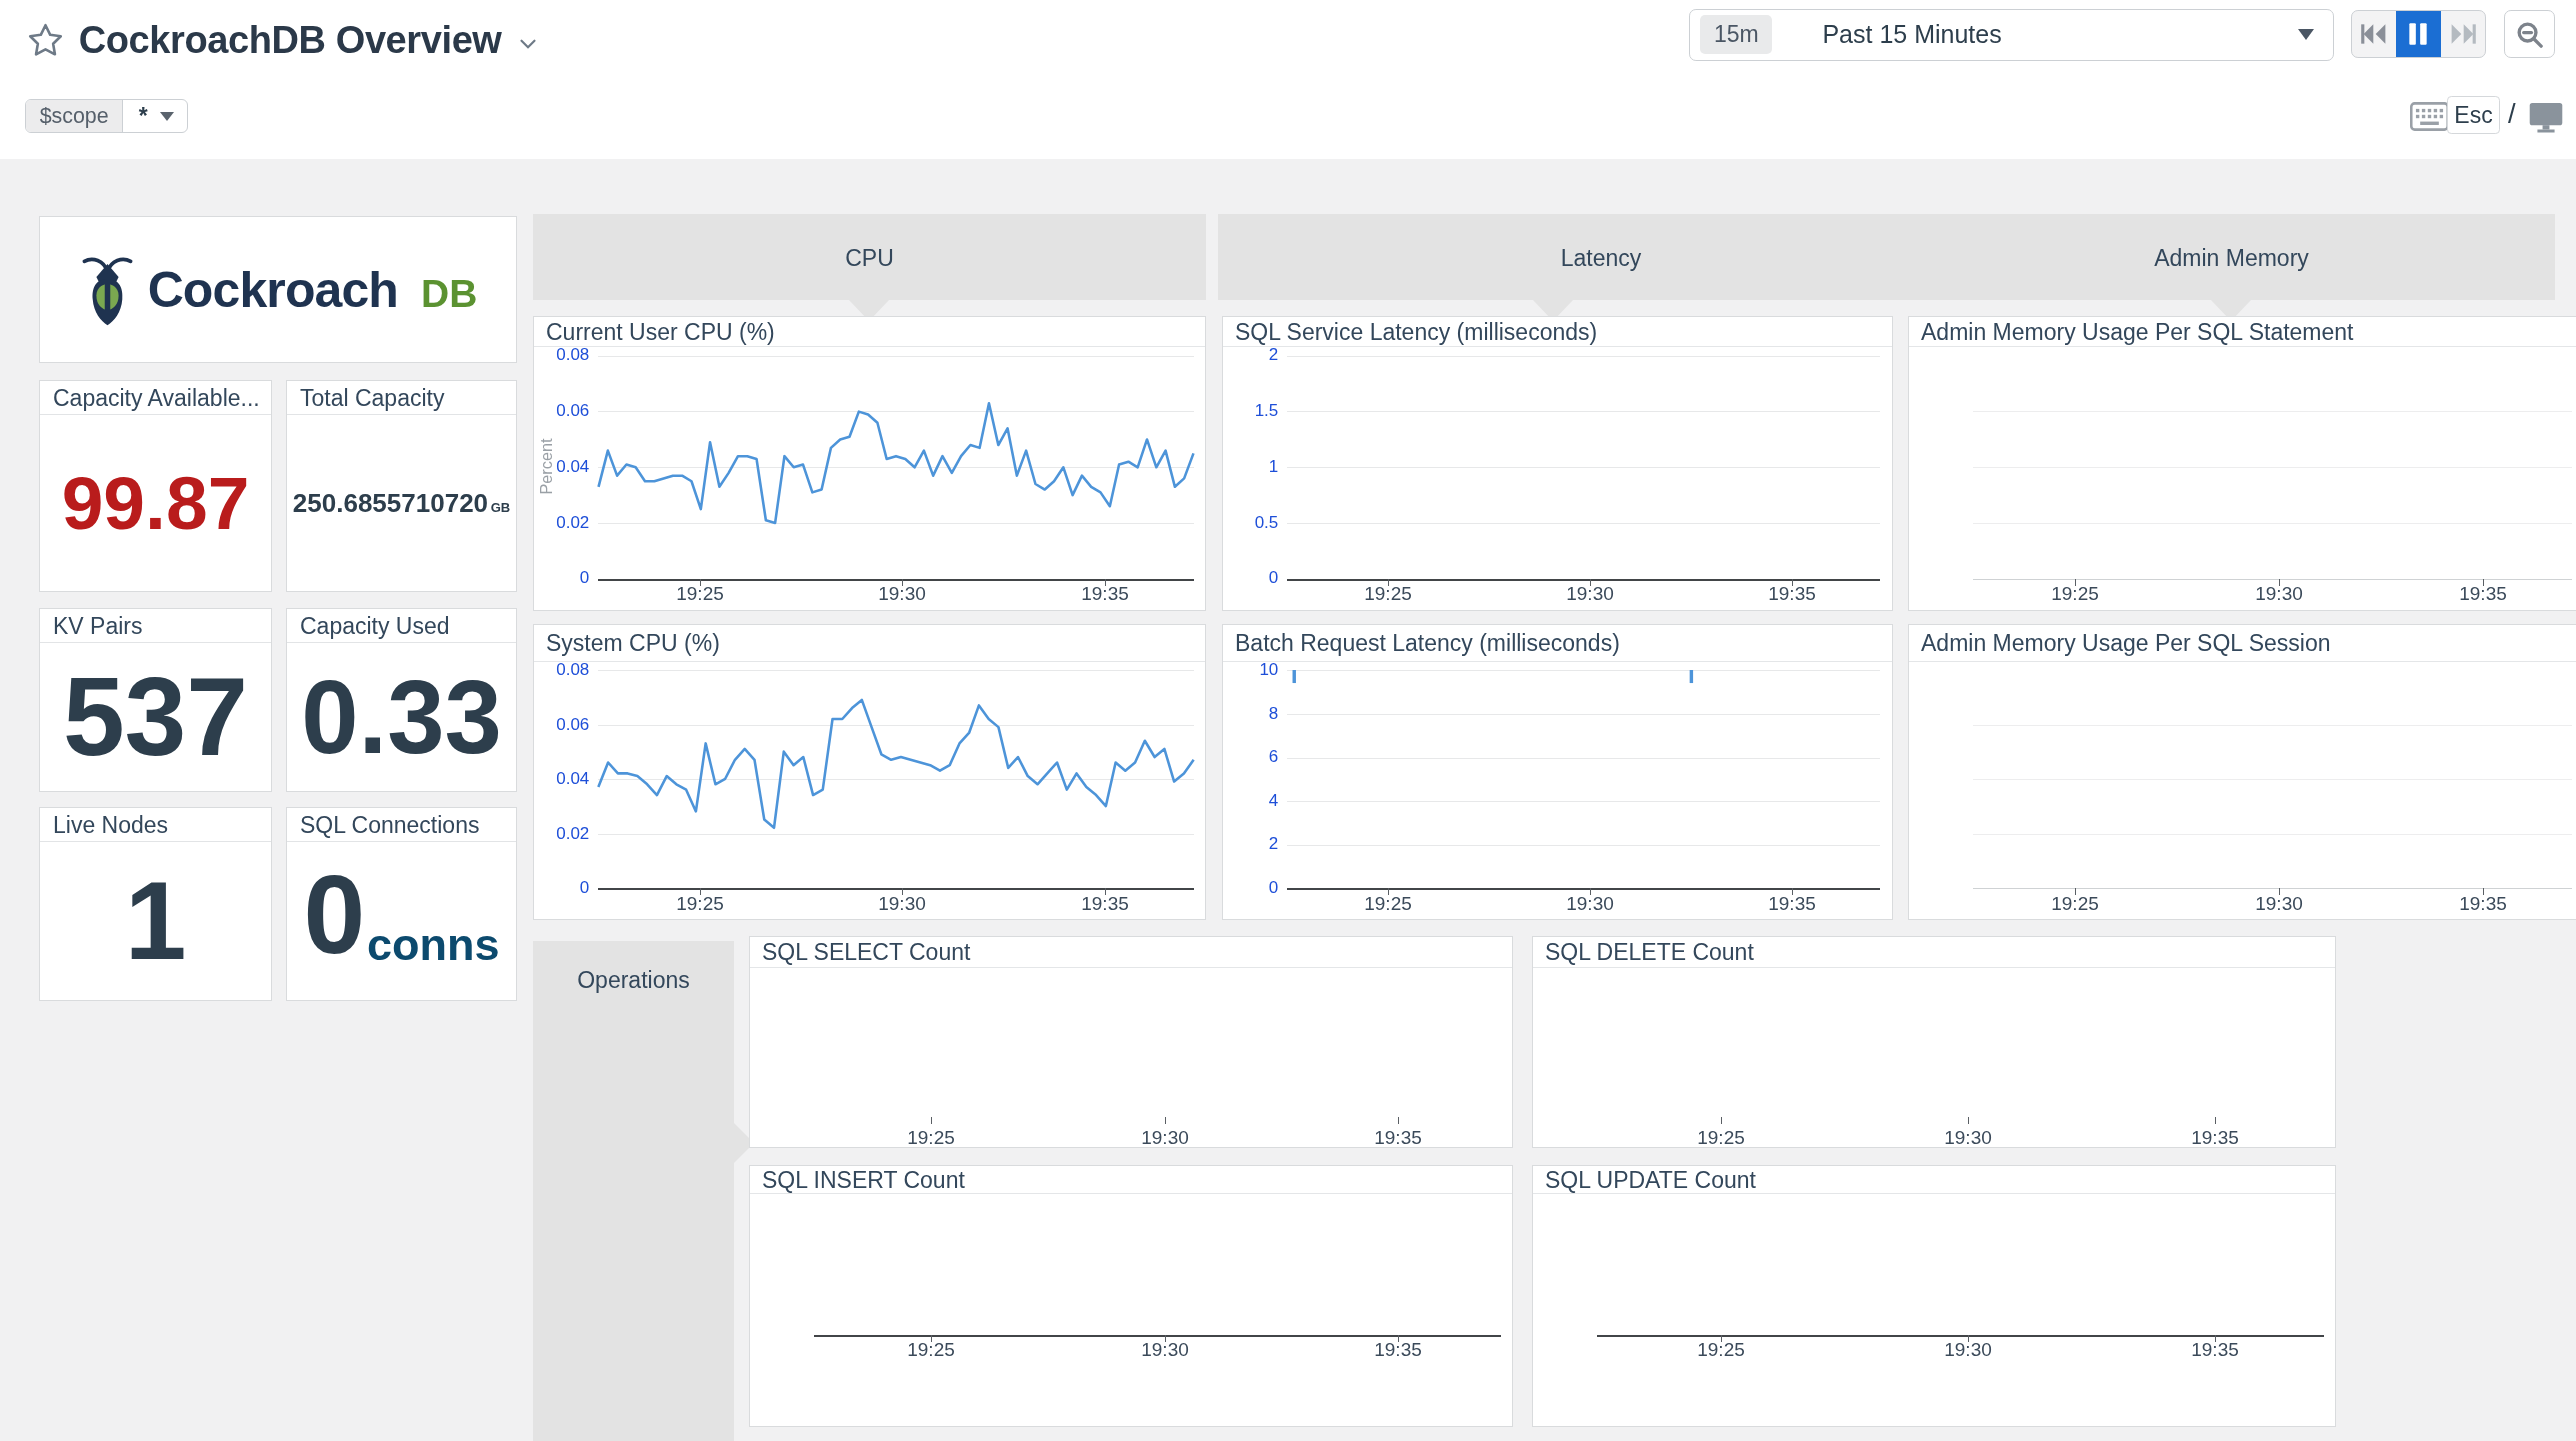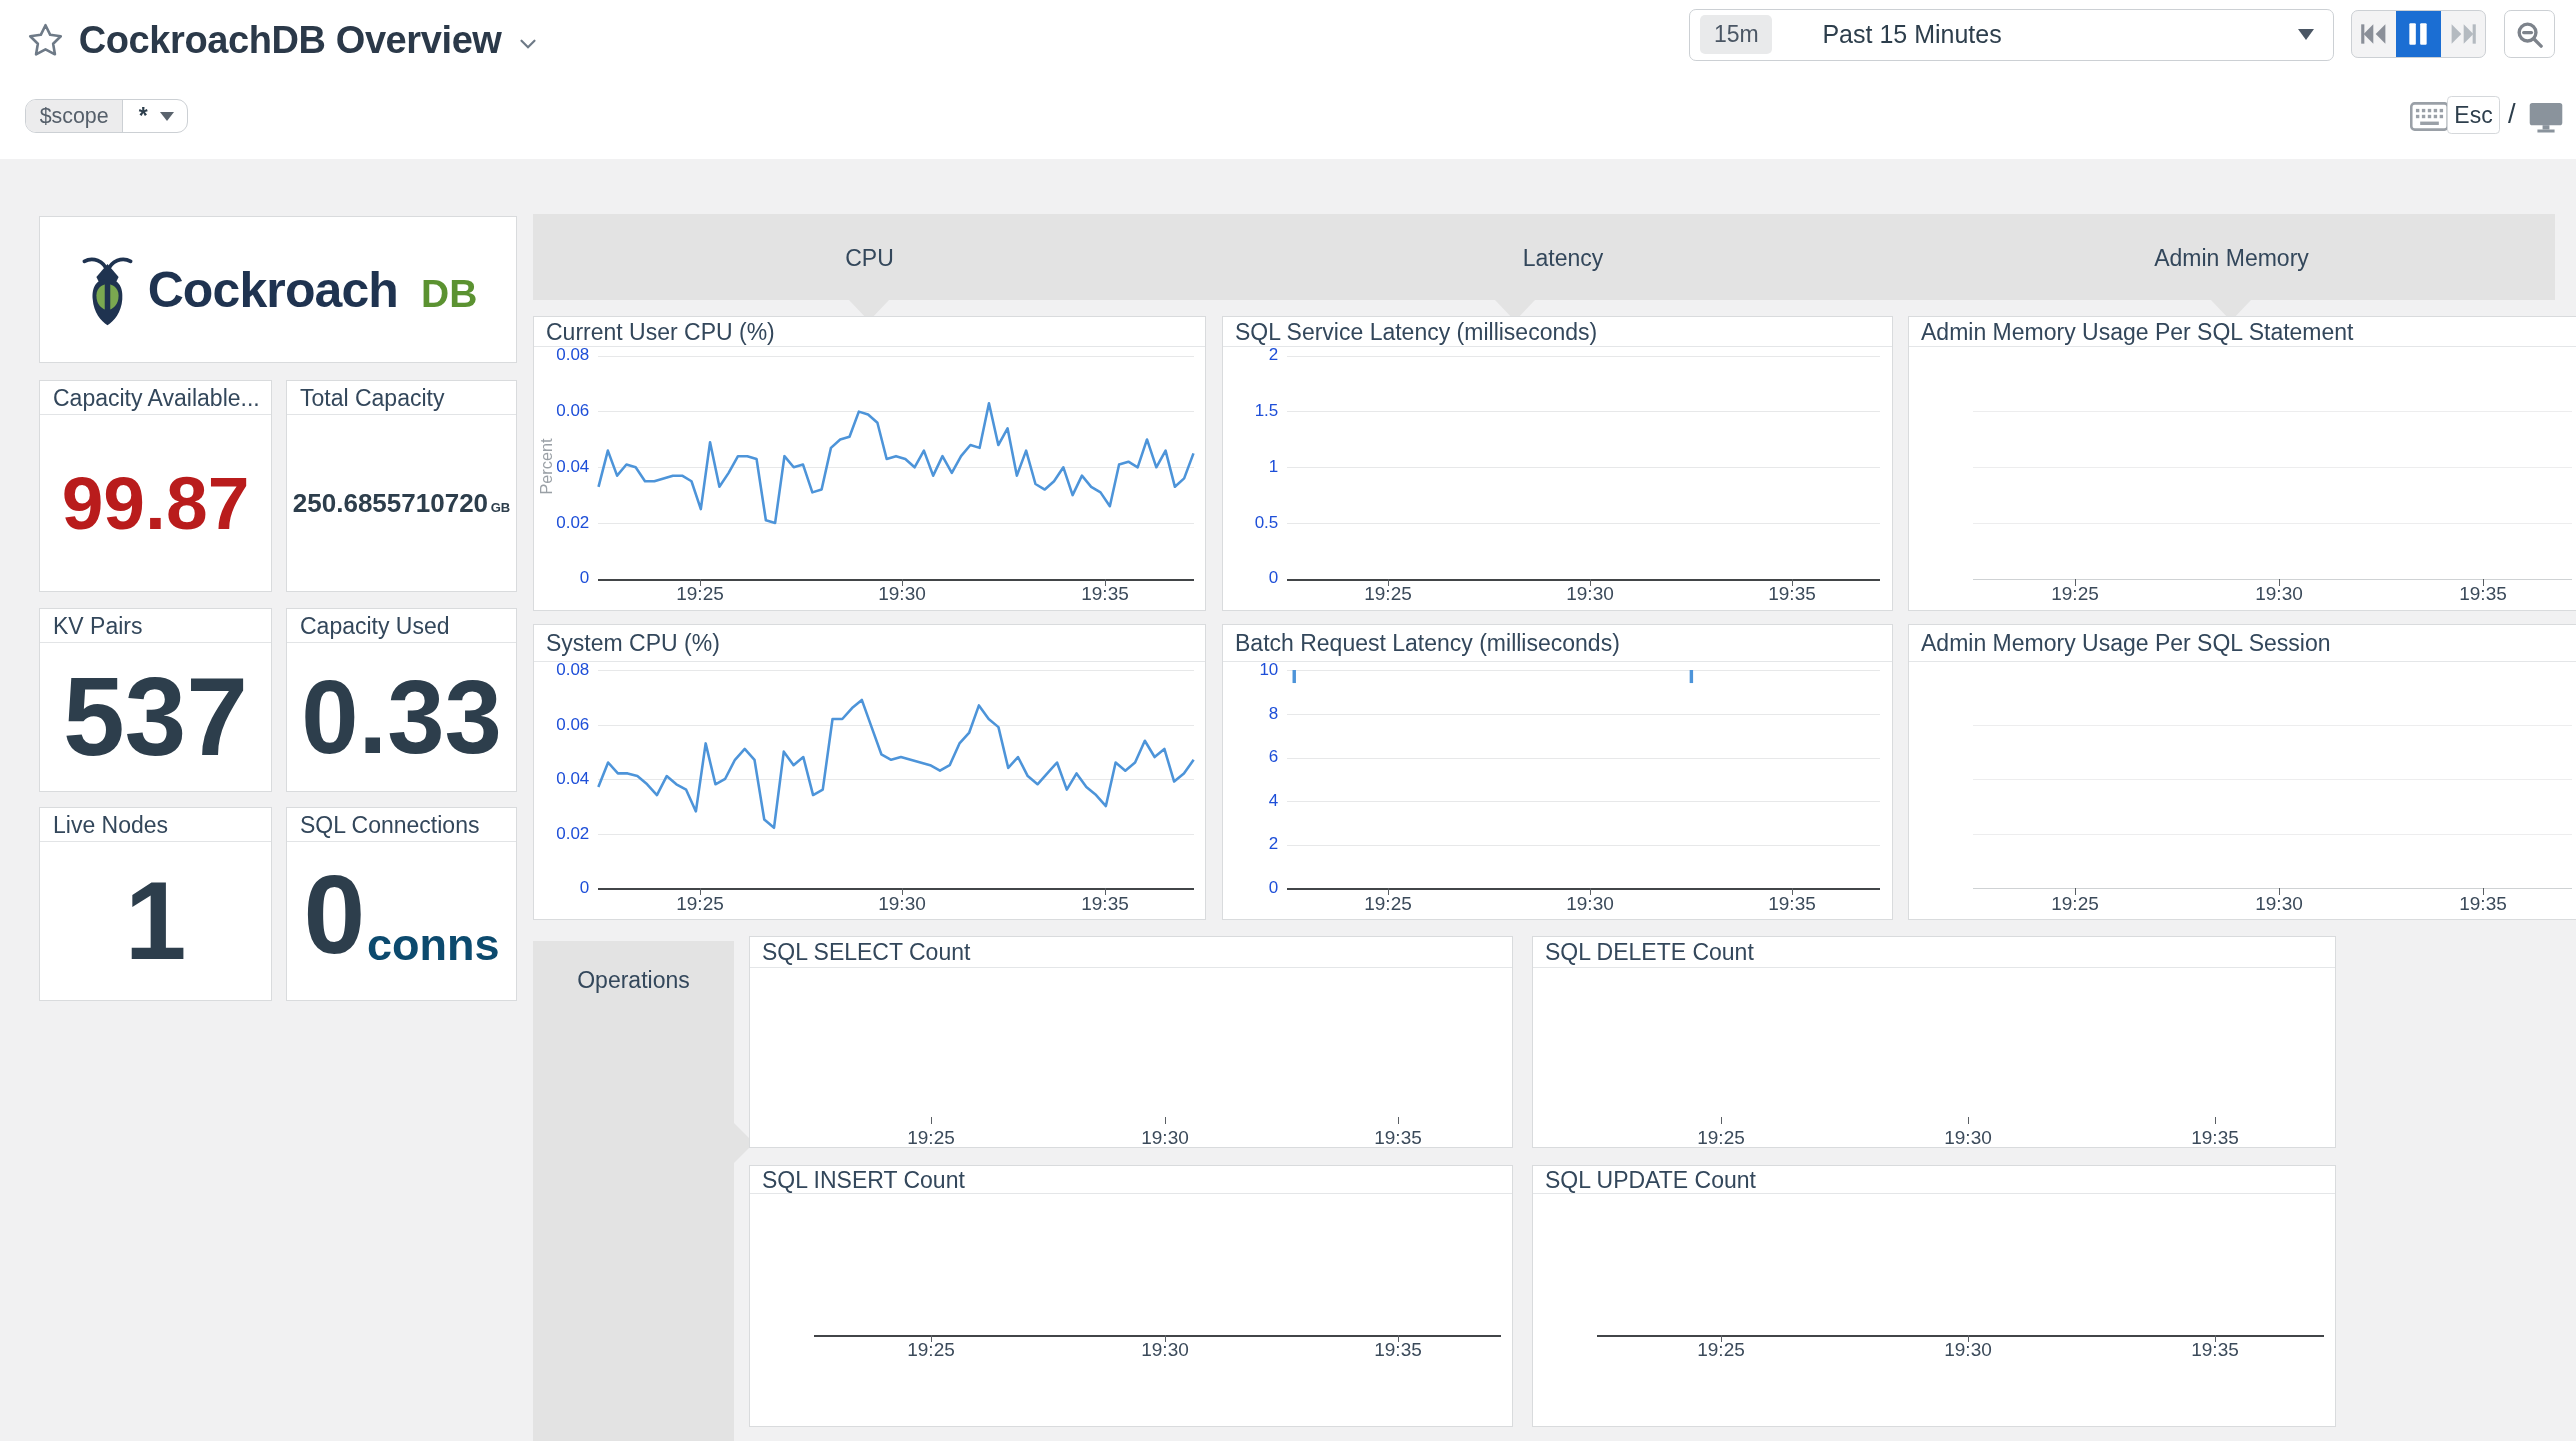--- a/index.html
+++ b/index.html
@@ -74,21 +74,21 @@
   </div>
 
   <div class="abs btn" style="left:2504px; top:10.3px; width:51px; height:48px; display:flex; align-items:center; justify-content:center;">
     <svg width="31" height="31" viewBox="0 0 24 24" fill="none" stroke="#7d838b" stroke-width="2.6" stroke-linecap="round">
       <circle cx="10.5" cy="10.5" r="6.5"></circle>
         <line x1="7.5" y1="10.5" x2="13.5" y2="10.5"></line>
         <line x1="15.5" y1="15.5" x2="21" y2="21"></line>
     </svg>
   </div>
 
-  <div class="abs" style="left:25px; top:99px; height:34px; display:flex; border:0.9px solid #ccd0d4; border-radius:11px; overflow:hidden; background:#fff;">
+  <div class="abs" style="left:25px; top:99px; height:34px; display:flex; border:0.9px solid #ccd0d4; border-radius:6px; overflow:hidden; background:#fff;">
     <span style="background:#ececed; border-right:0.9px solid #ccd0d4; padding:0 13.7px; font-size:21.4px; color:#555f6a; display:flex; align-items:center;">$scope</span>
     <span style="padding:0 12px 0 15.4px; font-size:23px; color:#2d3e4c; display:flex; align-items:center; font-weight:700;">*</span>
     <span style="align-self:center; margin-right:13.7px; width:0; height:0; border-left:7.7px solid transparent; border-right:7.7px solid transparent; border-top:9.4px solid #5a636d;"></span>
   </div>
 
   <svg class="abs" style="left:2410px; top:102px;" width="39" height="29" viewBox="0 0 46 34">
     <rect x="1.5" y="1.5" width="43" height="31" rx="4" fill="none" stroke="#9aa0a7" stroke-width="3"></rect>
     <g fill="#9aa0a7">
       <rect x="7" y="8" width="4" height="4"></rect>
         <rect x="14" y="8" width="4" height="4"></rect>
@@ -167,21 +167,21 @@
   <div class="stat-value-wrap" style="align-items:flex-end; padding-bottom:29px;">
     <span class="stat-value" style="font-size:111px;">0</span>
     <span class="unit" style="font-size:45px; color:#0c4a6e; margin-left:1.7px;">conns</span>
   </div>
 </div>
 
 <div class="group-header" style="left:533px; top:214px; width:673px; height:86px;">
   <div class="group-label" style="top:31px;">CPU</div>
   <div class="tail-down" style="left:316px; top:86px;"></div>
 </div>
-<div class="group-header" style="left:1180px; top:214px; width:766px; height:86px;">
+<div class="group-header" style="left:1218px; top:214px; width:766px; height:86px;">
   <div class="group-label" style="top:31px;">Latency</div>
   <div class="tail-down" style="left:315px; top:86px;"></div>
 </div>
 <div class="group-header" style="left:1908px; top:214px; width:647px; height:86px;">
   <div class="group-label" style="top:31px;">Admin Memory</div>
   <div class="tail-down" style="left:303px; top:86px;"></div>
 </div>
 <div class="group-header" style="left:533px; top:941px; width:201px; height:501px;">
   <div class="group-label" style="top:26px;">Operations</div>
   <div class="tail-right" style="left:201px; top:182px;"></div>

